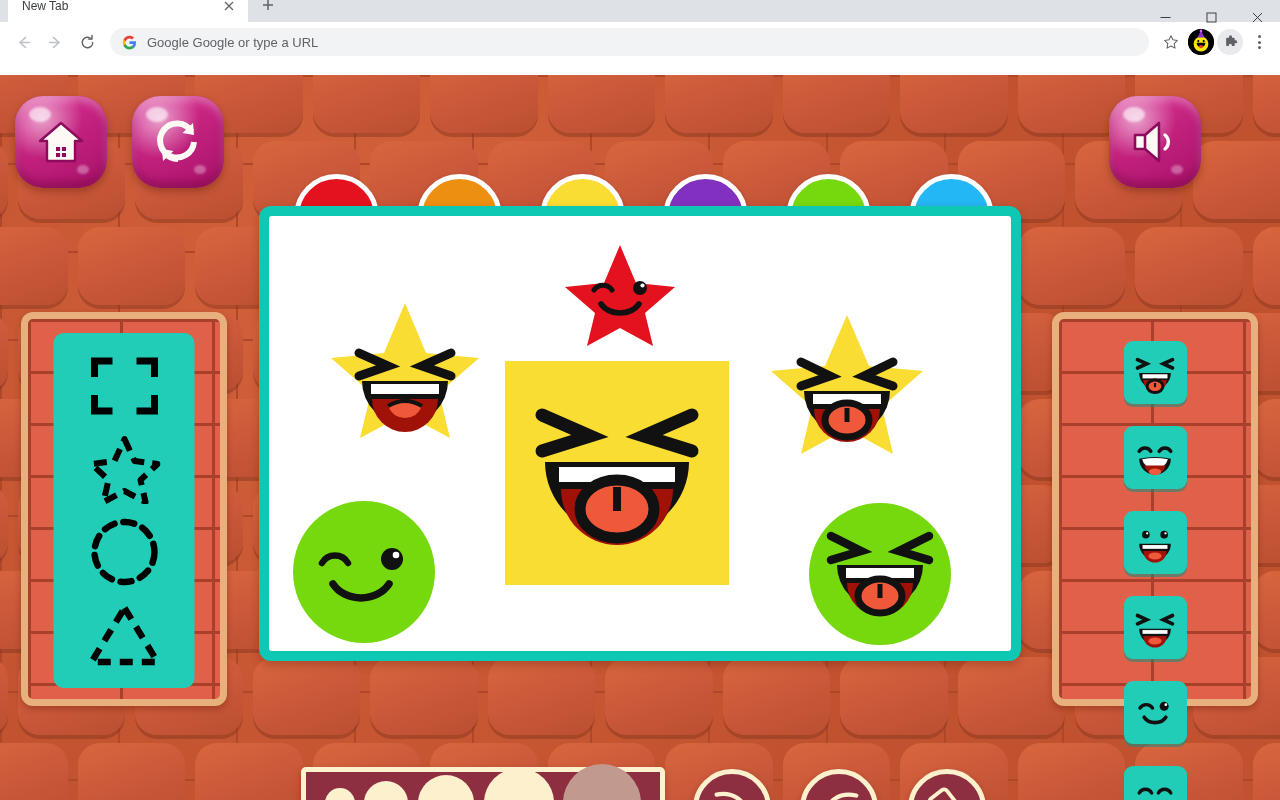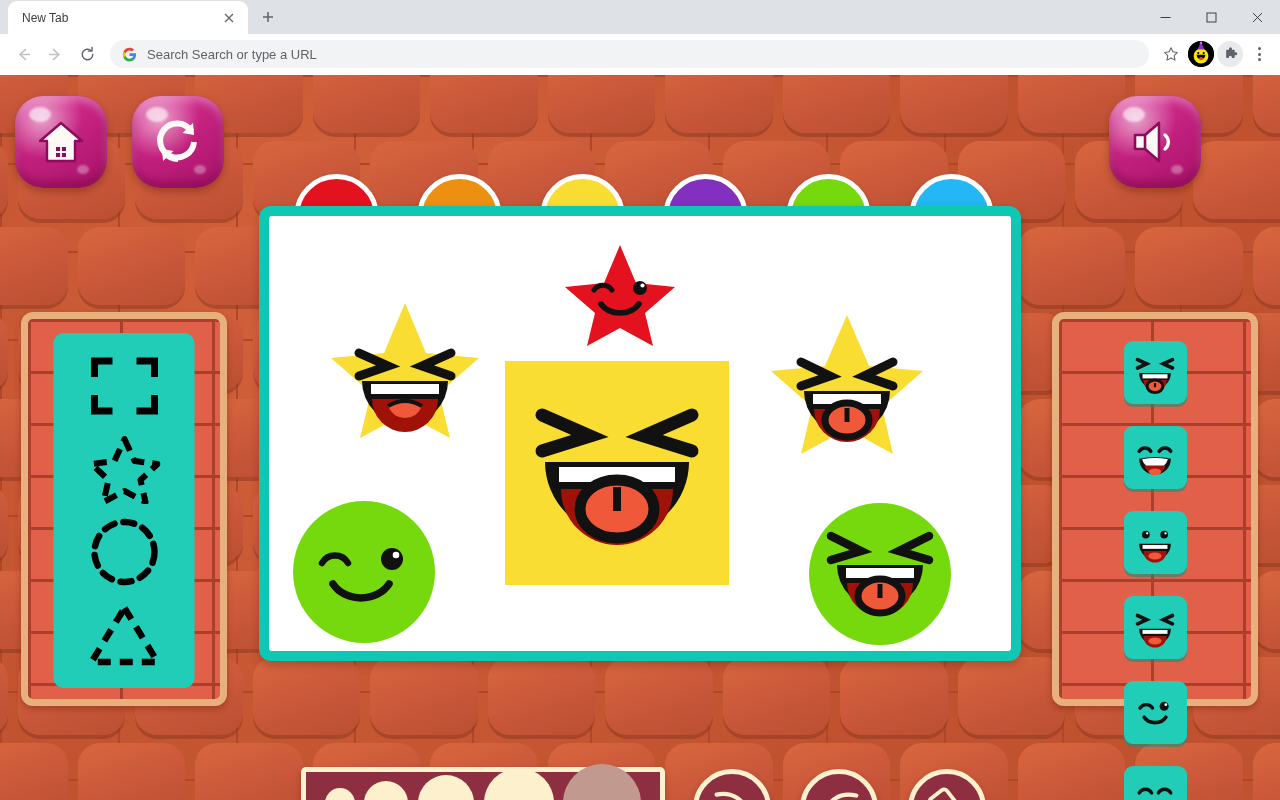--- a/index.html
+++ b/index.html
@@ -7,21 +7,21 @@
   html, body {
     width: 1280px; height: 800px; overflow: hidden;
     font-family: "Liberation Sans", sans-serif;
     background: #ffffff;
   }
 
   
   .browser { width: 1280px; height: 800px; position: relative; }
 
   .tabstrip {
-    height: 34px; background: #dee1e6; position: relative;
+    height: 22px; background: #dee1e6; position: relative;
     display: flex; align-items: flex-end; padding-left: 8px;
   }
   .tab {
     width: 240px; height: 33px; background: #ffffff;
     border-radius: 9px 9px 0 0; display: flex; align-items: center;
     padding: 0 10px 0 14px; position: relative; gap: 6px;
   }
   .tab-title {
     font-size: 12px; color: #3c4043; flex: 1;
     white-space: nowrap; overflow: hidden; text-overflow: ellipsis;
@@ -254,21 +254,21 @@
       </svg>
     </div>
 
     <div class="omnibox">
       <svg class="g-icon" viewBox="0 0 48 48" aria-hidden="true">
         <path fill="#4285F4" d="M45.1 24.5c0-1.6-.1-3.1-.4-4.5H24v8.5h11.8c-.5 2.7-2 5-4.3 6.6v5.5h7c4.1-3.8 6.6-9.4 6.6-16.1z"></path>
         <path fill="#34A853" d="M24 46c5.8 0 10.7-1.9 14.3-5.2l-7-5.5c-1.9 1.3-4.4 2.1-7.3 2.1-5.6 0-10.3-3.8-12-8.9h-7.2v5.6C8.4 41.3 15.6 46 24 46z"></path>
         <path fill="#FBBC05" d="M12 28.5c-.4-1.3-.7-2.7-.7-4.1s.2-2.8.7-4.1v-5.6H4.8C3.3 17.6 2.5 20.7 2.5 24s.8 6.4 2.3 9.2l7.2-4.7z"></path>
         <path fill="#EA4335" d="M24 10.9c3.2 0 6 1.1 8.2 3.2l6.2-6.2C34.7 4.4 29.8 2.5 24 2.5 15.6 2.5 8.4 7.2 4.8 14.3l7.2 5.6c1.7-5.1 6.4-9 12-9z"></path>
       </svg>
-      <span class="omnibox-text">Search Search or type a URL</span>
+      <span class="omnibox-text">Google Google or type a URL</span>
     </div>
 
     <div class="tb-right">
       <div class="icon-btn">
         <svg width="16" height="16" viewBox="0 0 20 20" aria-hidden="true">
           <path d="M10 2.2 L12.4 7.3 L18 8.1 L14 12.1 L15 17.7 L10 15 L5 17.7 L6 12.1 L2 8.1 L7.6 7.3 Z" stroke="#5f6368" stroke-width="1.3" fill="none" stroke-linejoin="round"></path>
         </svg>
       </div>
       <div class="avatar">
         <svg width="26" height="26" viewBox="0 0 26 26" aria-hidden="true">

